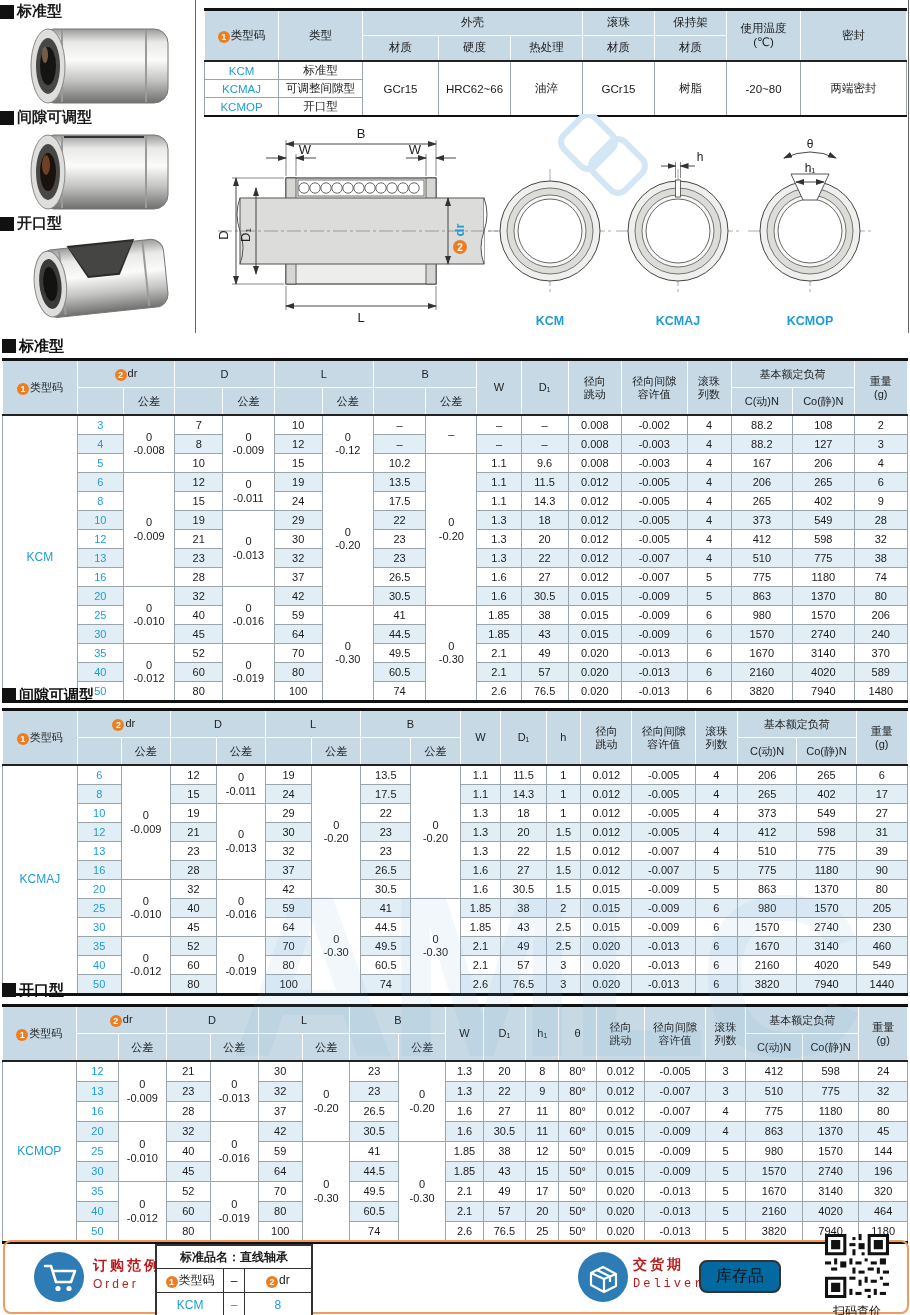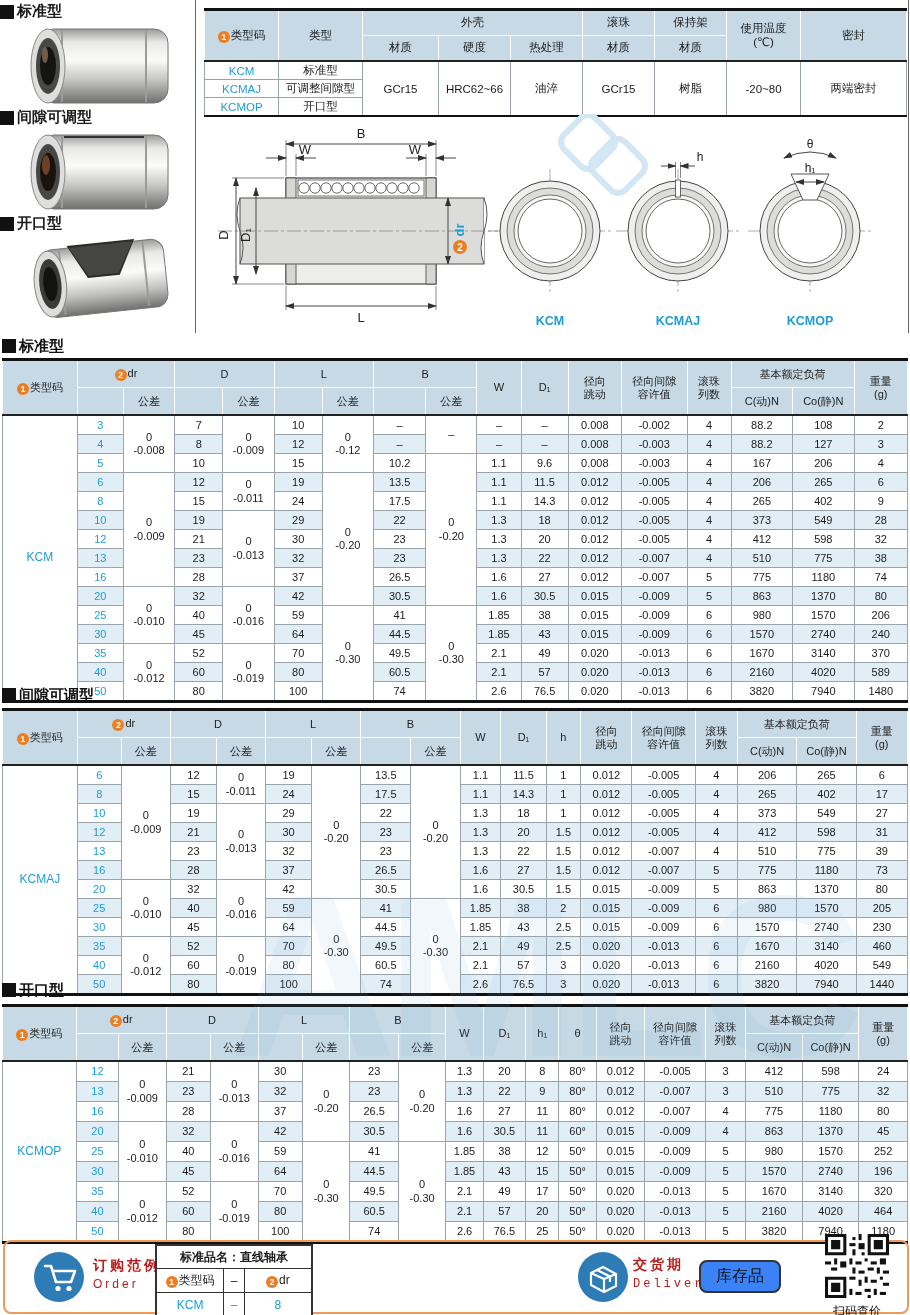--- a/index.html
+++ b/index.html
@@ -46,21 +46,21 @@
   
   #footer{position:absolute;left:3px;top:1240px;width:902px;height:70px;border:2px solid #f09a5e;border-radius:8px;}
   .f-icon{position:absolute;top:9px;width:52px;height:52px;}
   .f-text{position:absolute;top:14px;line-height:1.4;color:#b91c1c;}
   .f-text .zh{font-size:14px;letter-spacing:3px;font-weight:bold;}
   .f-text .en{font-size:12px;letter-spacing:3px;}
   #order-table-host{position:absolute;left:150px;top:2px;width:158px;}
   #order-table-host table{border:2px solid #333;}
   #order-table-host th{border:1px solid #333;font-size:12px;font-weight:bold;background:#fff;height:20px;}
   #order-table-host td{border:1px solid #333;font-size:12px;text-align:center;height:21px;}
-  #stock-badge{position:absolute;left:694px;top:18px;background:#3b82f6;border:2px solid #333;
+  #stock-badge{position:absolute;left:694px;top:18px;background:#0369a1;border:2px solid #333;
                border-radius:8px;font-size:16px;padding:4px 15px;color:#111;}
   #qr-block{position:absolute;left:812px;top:-8px;width:80px;text-align:center;}
   #qr-caption{font-size:12px;color:#111;margin-top:1px;}
   
   .wm{position:absolute;font-size:230px;font-weight:bold;color:rgba(120,180,220,0.10);
       pointer-events:none;z-index:5;letter-spacing:-10px;white-space:nowrap;}
   svg text{font-family:"Liberation Sans","DejaVu Sans",sans-serif;}
 </style>
 </head>
 <body>
@@ -731,21 +731,21 @@
             <td class="alt">37</td>
             <td class="alt">26.5</td>
             <td class="alt">1.6</td>
             <td class="alt">27</td>
             <td class="alt">1.5</td>
             <td class="alt">0.012</td>
             <td class="alt">-0.007</td>
             <td class="alt">5</td>
             <td class="alt">775</td>
             <td class="alt">1180</td>
-            <td class="alt">73</td>
+            <td class="alt">90</td>
           </tr>
           <tr>
             <td class="b">20</td>
             <td rowspan="3" class="tol">0<br>-0.010</td>
             <td>32</td>
             <td rowspan="3" class="tol">0<br>-0.016</td>
             <td>42</td>
             <td>30.5</td>
             <td>1.6</td>
             <td>30.5</td>
@@ -975,21 +975,21 @@
             <td rowspan="5" class="tol">0<br>-0.30</td>
             <td>1.85</td>
             <td>38</td>
             <td>12</td>
             <td>50°</td>
             <td>0.015</td>
             <td>-0.009</td>
             <td>5</td>
             <td>980</td>
             <td>1570</td>
-            <td>252</td>
+            <td>144</td>
           </tr>
           <tr>
             <td class="b alt">30</td>
             <td class="alt">45</td>
             <td class="alt">64</td>
             <td class="alt">44.5</td>
             <td class="alt">1.85</td>
             <td class="alt">43</td>
             <td class="alt">15</td>
             <td class="alt">50°</td>

